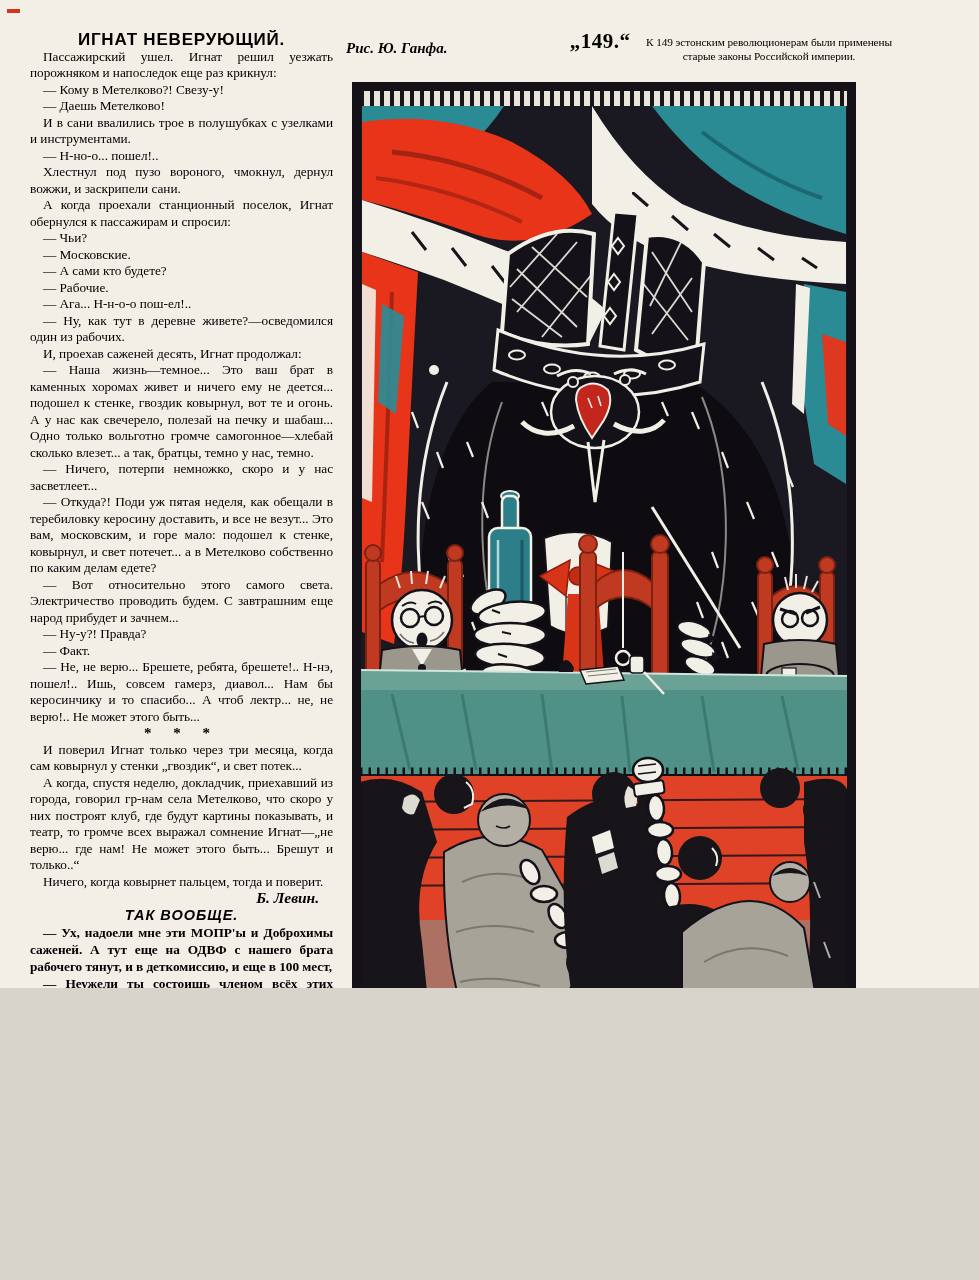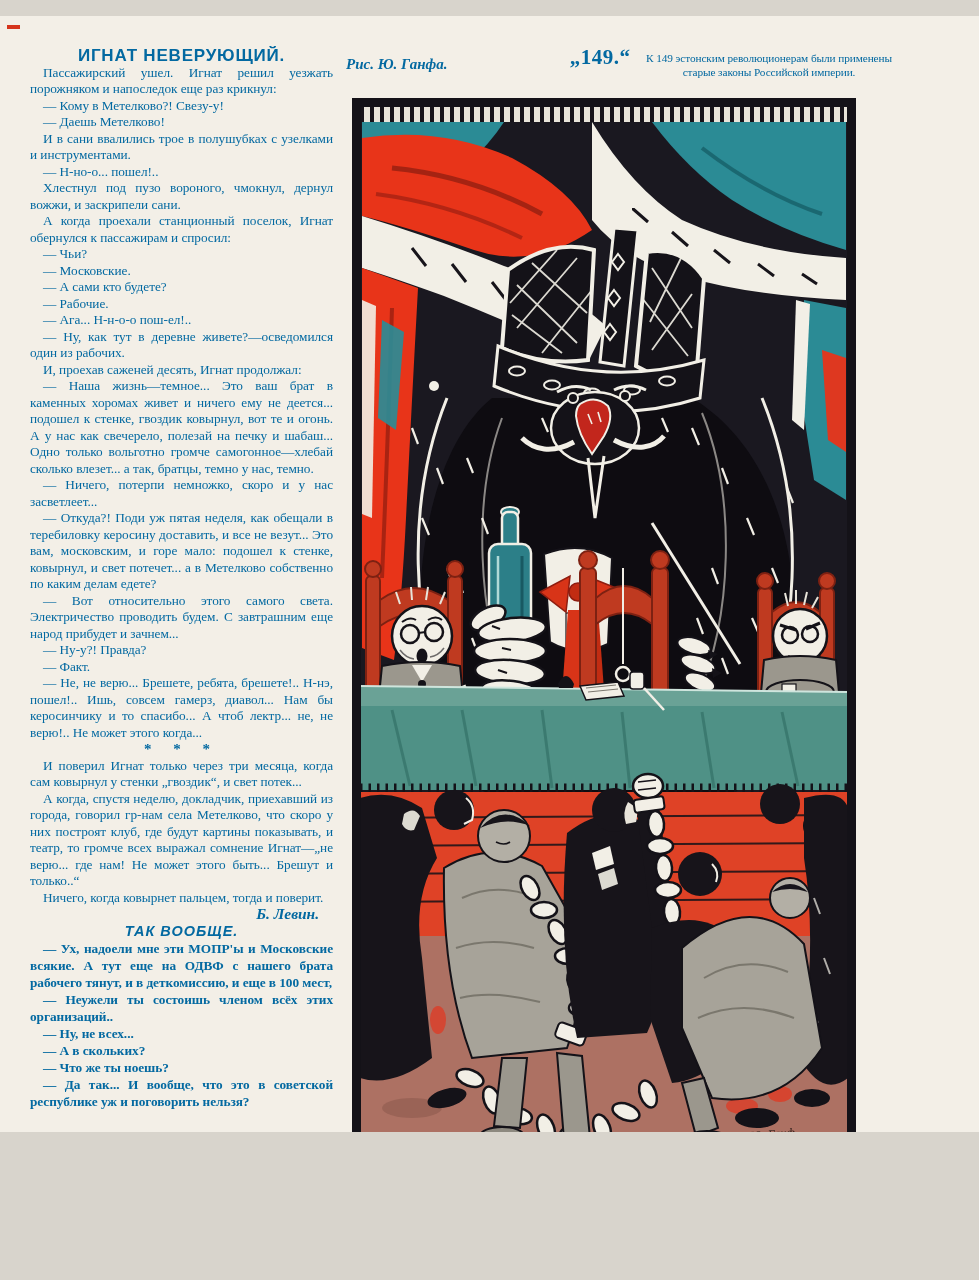--- a/index.html
+++ b/index.html
@@ -1,19 +1,19 @@
 <!DOCTYPE html>
 <html><head>
 <meta charset="utf-8">
 <style>
   html,body{margin:0;padding:0;background:#d8d4cc;}
   .page{
-    position:relative;width:979px;height:1116px;margin:16px auto;
+    position:relative;width:979px;height:988px;margin:0 auto;
     background:#f3efe7;overflow:hidden;
-    font-family:"Liberation Serif",serif;color:#0369a1;
+    font-family:"Liberation Serif",serif;color:#000000;
   }
   
   .col{
     position:absolute;left:30px;top:32px;width:303px;
     font-size:13.3px;line-height:16.5px;text-align:justify;
     letter-spacing:-0.05px;
   }
   .col p{margin:0;text-indent:13px;}
   .art-title{
     font-family:"Liberation Sans",sans-serif;font-weight:bold;
@@ -83,29 +83,29 @@
     <p>— Рабочие.</p>
     <p>— Ага... Н-н-о-о пош-ел!..</p>
     <p>— Ну, как тут в деревне живете?—осведомился один из рабочих.</p>
     <p>И, проехав саженей десять, Игнат продолжал:</p>
     <p>— Наша жизнь—темное... Это ваш брат в каменных хоромах живет и ничего ему не деется... подошел к стенке, гвоздик ковырнул, вот те и огонь. А у нас как свечерело, полезай на печку и шабаш... Одно только вольготно громче самогонное—хлебай сколько влезет... а так, братцы, темно у нас, темно.</p>
     <p>— Ничего, потерпи немножко, скоро и у нас засветлеет...</p>
     <p>— Откуда?! Поди уж пятая неделя, как обещали в теребиловку керосину доставить, и все не везут... Это вам, московским, и горе мало: подошел к стенке, ковырнул, и свет потечет... а в Метелково собственно по каким делам едете?</p>
     <p>— Вот относительно этого самого света. Электричество проводить будем. С завтрашним еще народ прибудет и зачнем...</p>
     <p>— Ну-у?! Правда?</p>
     <p>— Факт.</p>
-    <p>— Не, не верю... Брешете, ребята, брешете!.. Н-нэ, пошел!.. Ишь, совсем гамерз, диавол... Нам бы керосинчику и то спасибо... А чтоб лектр... не, не верю!.. Не может этого когда...</p>
+    <p>— Не, не верю... Брешете, ребята, брешете!.. Н-нэ, пошел!.. Ишь, совсем гамерз, диавол... Нам бы керосинчику и то спасибо... А чтоб лектр... не, не верю!.. Не может этого быть...</p>
     <p class="sep">* * *</p>
     <p>И поверил Игнат только через три месяца, когда сам ковырнул у стенки „гвоздик“, и свет потек...</p>
     <p>А когда, спустя неделю, докладчик, приехавший из города, говорил гр-нам села Метелково, что скоро у них построят клуб, где будут картины показывать, и театр, то громче всех выражал сомнение Игнат—„не верю... где нам! Не может этого быть... Брешут и только..“</p>
     <p>Ничего, когда ковырнет пальцем, тогда и поверит.</p>
     <p class="author">Б. Левин.</p>
     <div class="sec2">
       <p class="sec2-title">ТАК ВООБЩЕ.</p>
-      <p>— Ух, надоели мне эти МОПР'ы и Московские всякие. А тут еще на ОДВФ с нашего брата рабочего тянут, и в деткомиссию, и еще в 100 мест,</p>
+      <p>— Ух, надоели мне эти МОПР'ы и Доброхимы саженей. А тут еще на ОДВФ с нашего брата рабочего тянут, и в деткомиссию, и еще в 100 мест,</p>
       <p>— Неужели ты состоишь членом всёх этих организаций..</p>
       <p>— Ну, не всех...</p>
       <p>— А в скольких?</p>
       <p>— Что же ты ноешь?</p>
       <p>— Да так... И вообще, что это в советской республике уж и поговорить нельзя?</p>
     </div>
   </div>
 
   <div class="credit">Рис. Ю. Ганфа.</div>
   <div class="cnum">„149.“</div>

